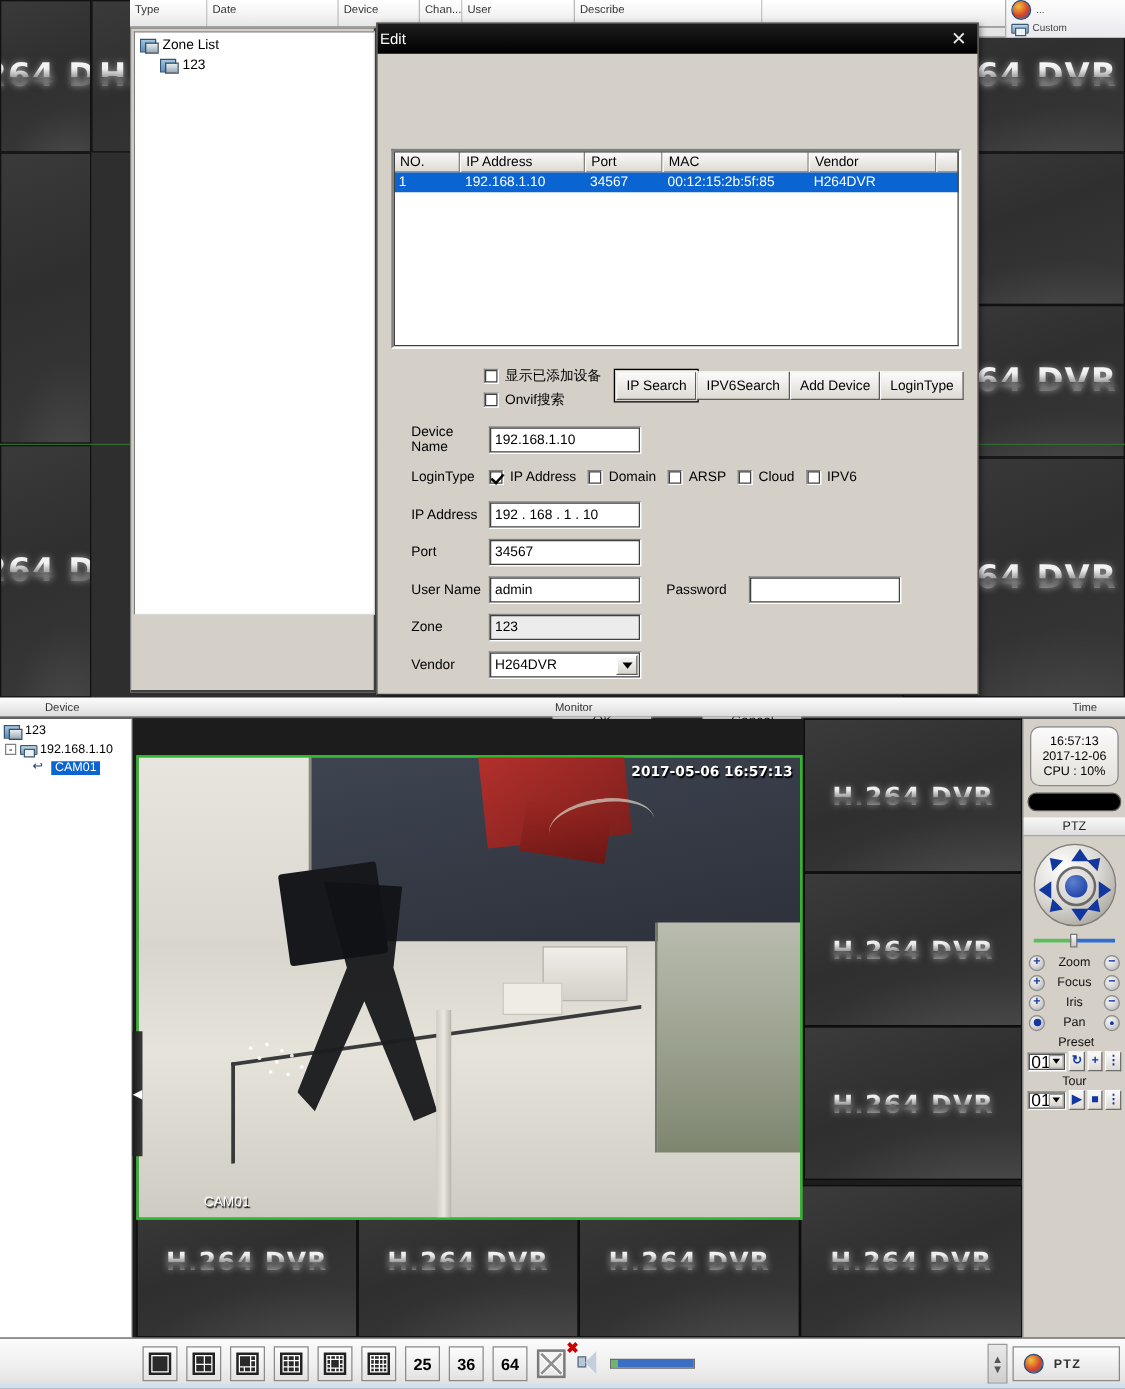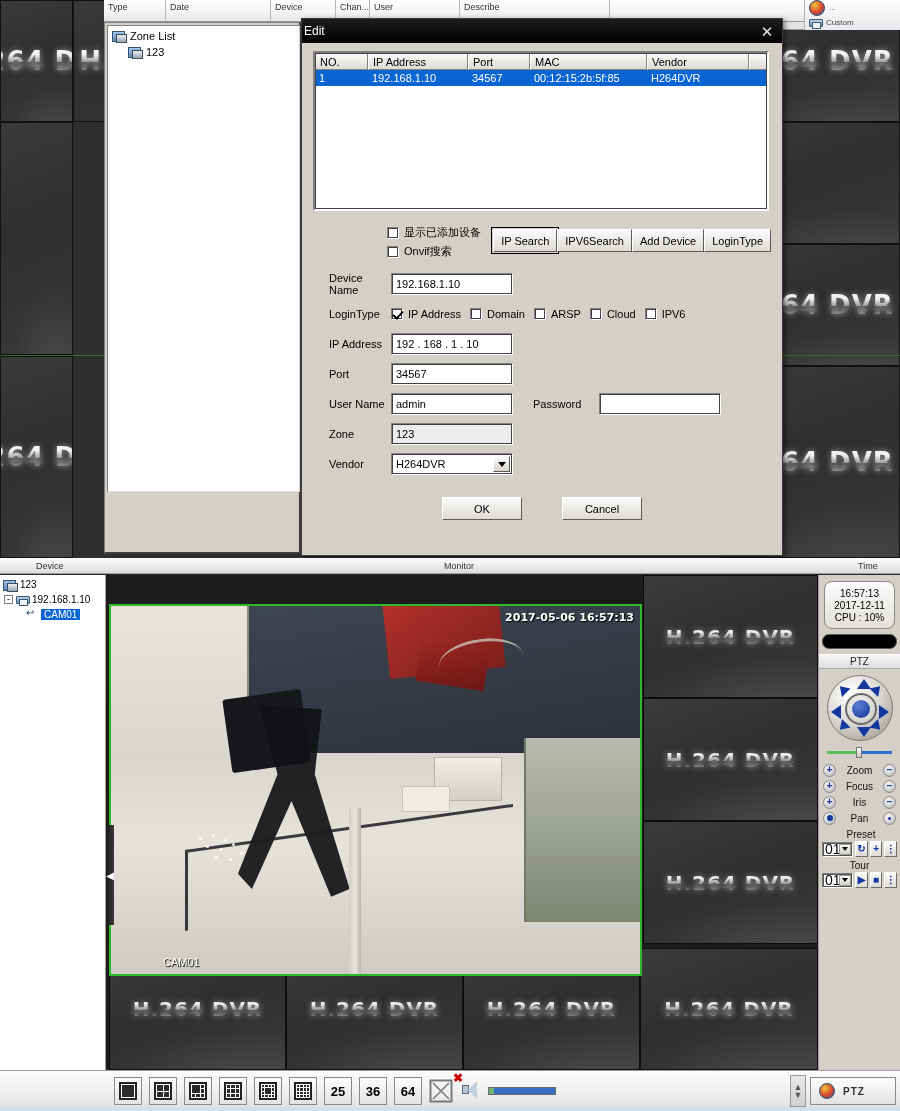--- a/index.html
+++ b/index.html
@@ -111,21 +111,21 @@
   .dlg-title {
     height: 24px; background: linear-gradient(180deg,#1d1d1d,#000000);
     color: #ffffff; display: flex; align-items: center;
     padding-left: 2px; font-size: 12px;
   }
   .dlg-close {
     margin-left: auto; width: 30px; height: 24px;
     display: flex; align-items: center; justify-content: center;
     color: #e6e6e6; font-size: 15px; line-height: 1;
   }
-  .dlg-body { position: relative; padding: 8px 11px; }
+  .dlg-body { position: relative; padding: 28px 11px; margin-top: 48px; }
 
   
   .grid-wrap {
     width: 456px; height: 160px; background: #ffffff;
     border: 2px solid; border-color: #808080 #ffffff #ffffff #808080;
     outline: 1px solid #404040; outline-offset: -3px;
     overflow: hidden;
     display: flex; flex-direction: column;
   }
   .grid-head { display: flex; height: 17px; background: #d4d0c8; }
@@ -724,21 +724,21 @@
       <div class="vtime">2017-05-06 16:57:13</div>
       <div class="vname">CAM01</div>
     </div>
 
     <div class="drag-handle">◀</div>
   </div>
 
   <div class="rightpanel">
     <div class="clockbox">
       <div>16:57:13</div>
-      <div>2017-12-11</div>
+      <div>2017-12-06</div>
       <div>CPU : 10%</div>
     </div>
     <div class="blackbar"></div>
     <div class="sect-head">PTZ</div>
 
     <div class="ptzpad">
       <span class="ar up"></span>
       <span class="ar down"></span>
       <span class="ar left"></span>
       <span class="ar right"></span>

